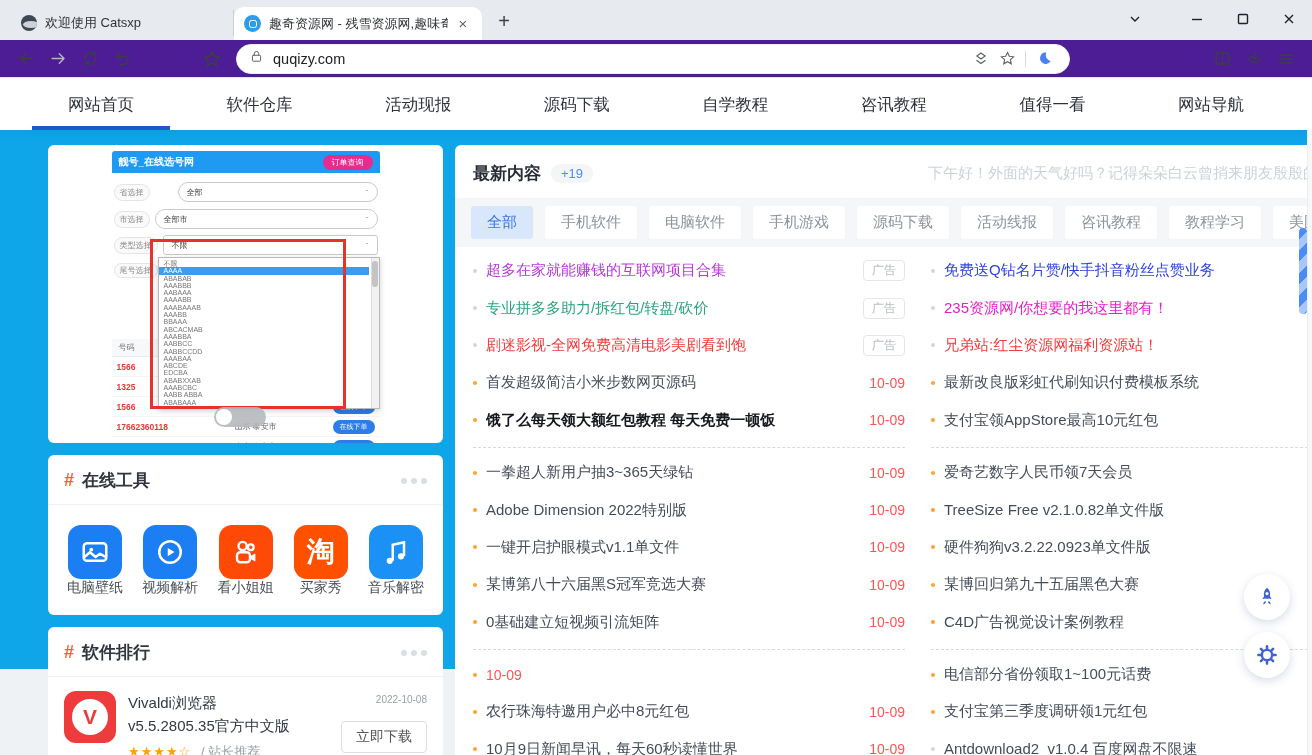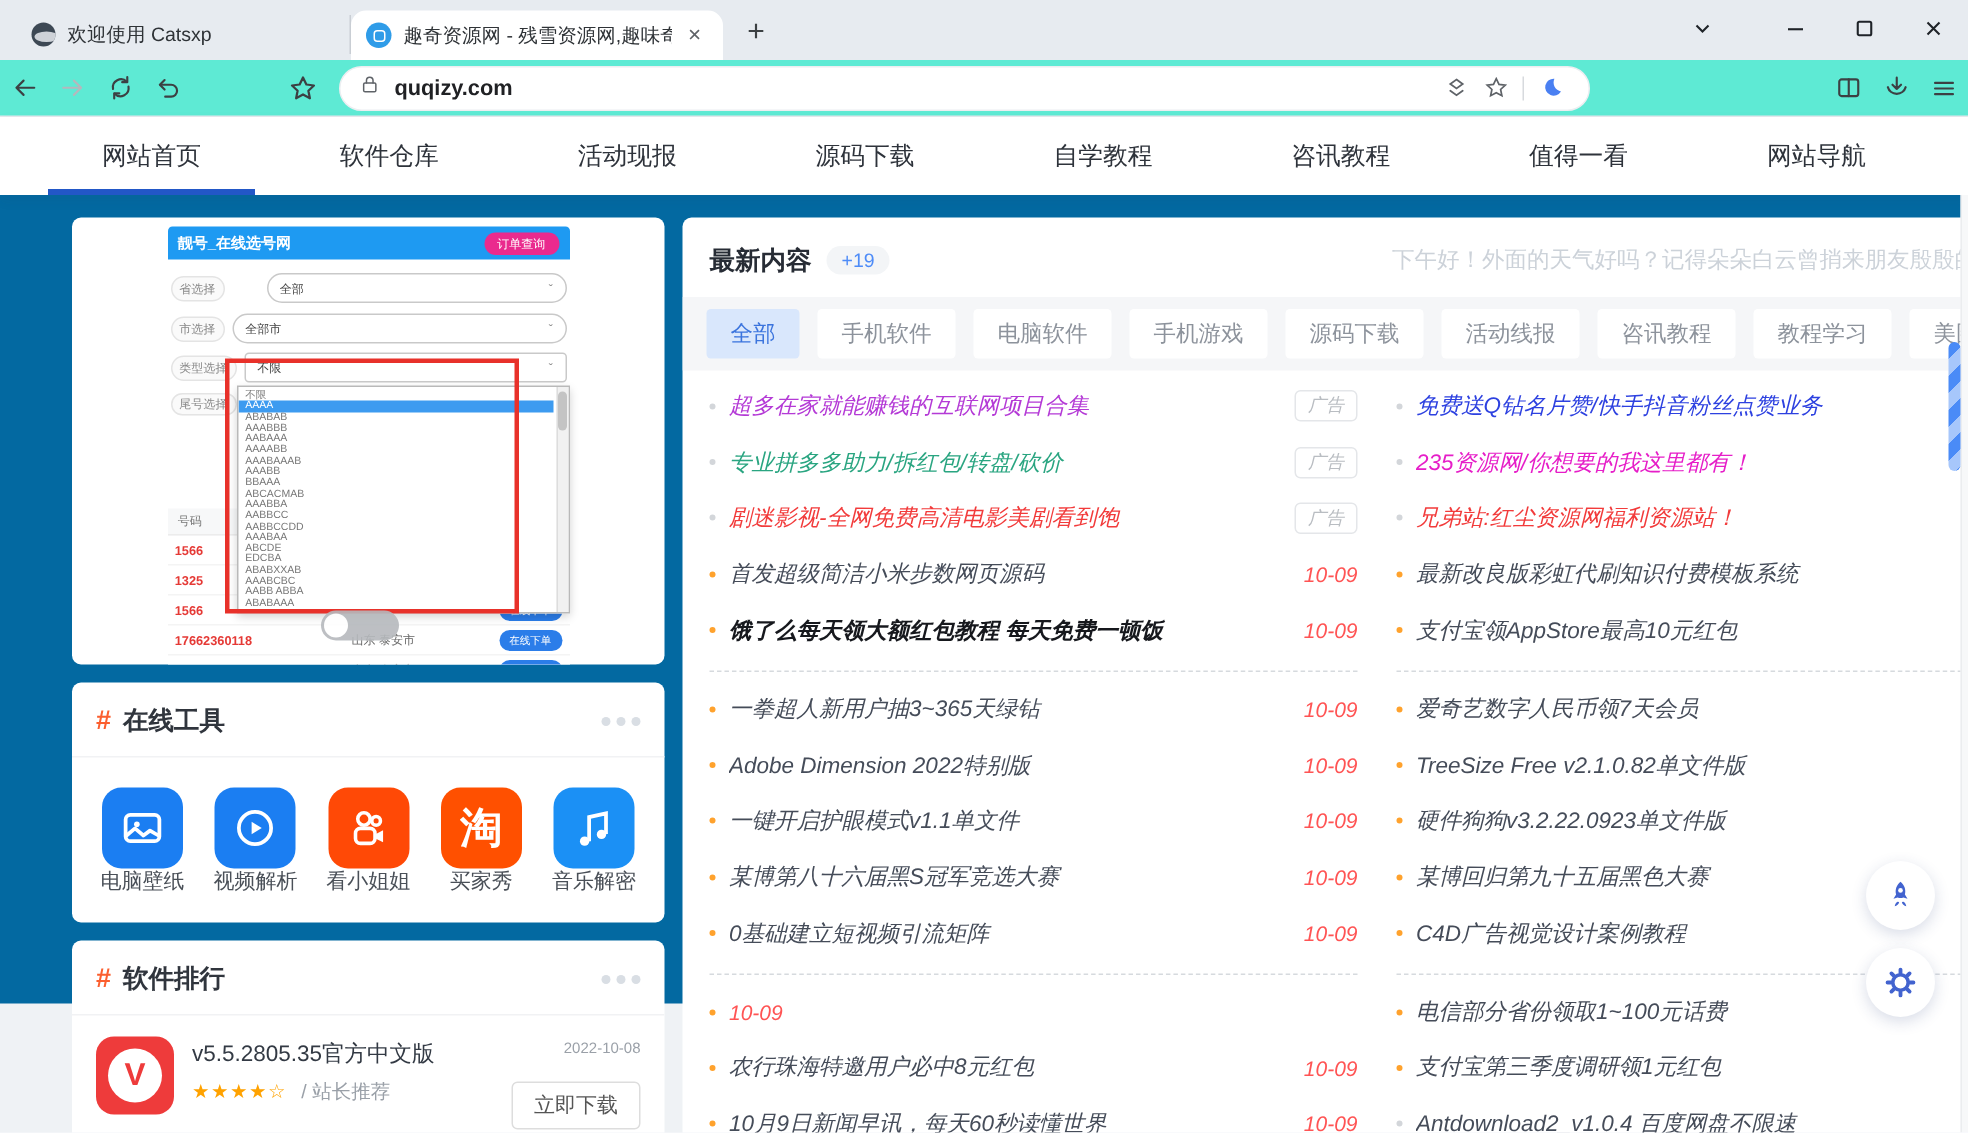--- a/index.html
+++ b/index.html
@@ -18,39 +18,39 @@
   .fav-globe::after { content:""; position:absolute; left:2px; top:6px; width:16px; height:7px; border-radius:50%; background:#e7ebf0; opacity:.85; }
   .fav-site { width:17px; height:17px; border-radius:50%; background:#2f9ce8; display:flex; align-items:center; justify-content:center; }
   .fav-site i { width:8px; height:8px; border:1.6px solid #fff; border-radius:2.5px; }
   .tab-close { margin-left:6px; width:18px; height:18px; line-height:17px; text-align:center; color:#5f6368; font-size:15px; border-radius:50%; }
   .newtab { width:28px; height:28px; margin:0 0 5px 8px; font-size:20px; color:#3c4043; display:flex; align-items:center; justify-content:center; }
   .win-controls { position:absolute; right:0; top:0; height:38px; display:flex; align-items:center; }
   .win-btn { width:46px; height:38px; display:flex; align-items:center; justify-content:center; }
   .win-btn svg { stroke:#1f2328; stroke-width:1.4; fill:none; }
   .win-btn.tabsearch { margin-right:16px; }
 
-  .toolbar { height:38px; background:#5eead4; display:flex; align-items:center; padding:0 0; border-bottom:1px solid #e6e9ed;font-weight:bold; }
+  .toolbar { height:38px; background:#4c1d95; display:flex; align-items:center; padding:0 10px; border-bottom:1px solid #e6e9ed; }
   .tb-btn { width:32px; height:30px; display:flex; align-items:center; justify-content:center; border-radius:6px; }
   .tb-btn svg { stroke:#3c4043; stroke-width:1.8; fill:none; stroke-linecap:round; stroke-linejoin:round; }
   .tb-btn.dim svg { stroke:#b4b8bd; }
   .tb-spacer { width:58px; }
   .addr { height:30px; width:834px; background:#fff; border-radius:16px; display:flex; align-items:center; padding:0 12px; margin-left:8px; border:1px solid #eceef1; }
   .addr svg { stroke:#5f6368; stroke-width:1.6; fill:none; stroke-linecap:round; }
   .addr-url { font-size:14.5px; color:#202124; margin-left:9px; flex:1; }
   .addr-ic { width:26px; height:26px; display:flex; align-items:center; justify-content:center; }
   .addr-div { width:1px; height:16px; background:#d7dade; margin:0 5px; }
   .tb-right { margin-left:auto; display:flex; align-items:center; }
 
   
   .sitenav { height:52px; background:#fff; display:flex; align-items:center; justify-content:space-between; padding:0 68px; box-shadow:0 3px 8px rgba(50,60,80,.07); position:relative; z-index:4; }
   .nav-item { font-size:16.5px; color:#2e333b; height:52px; line-height:52px; position:relative; cursor:pointer; }
   .nav-item.active::after { content:""; position:absolute; left:50%; transform:translateX(-50%); bottom:0; width:138px; height:4px; background:#2257c7; }
 
   
-  .page { position:absolute; top:130px; left:0; right:0; height:539px; background:#0369a1; }
+  .page { position:absolute; top:130px; left:0; right:0; height:539px; background:#0ea5e9; }
   .cols { display:flex; gap:12px; padding:15px 62px 0 48px; align-items:flex-start; }
   .card { background:#fff; border-radius:6px; }
   .col-left { width:395px; flex:none; display:flex; flex-direction:column; gap:12px; }
   .col-right { flex:1; }
 
   
   .hero-card { height:298px; overflow:hidden; padding:6px; }
   .hero { position:relative; width:268px; height:292px; margin:0 auto; }
   .hero-hd { position:absolute; top:0; left:0; right:0; height:22px; background:#1e9af2; border-radius:3px 3px 0 0; display:flex; align-items:center; justify-content:space-between; padding:0 7px; }
   .hero-hd b { color:#fff; font-size:10px; }
@@ -104,21 +104,21 @@
   
   .latest-card { min-height:640px; overflow:hidden; }
   .latest-head { display:flex; align-items:center; padding:17px 18px 13px; }
   .latest-title { font-size:17px; font-weight:700; color:#272c35; }
   .latest-badge { margin-left:10px; background:#f3f5f7; color:#4e8cf8; font-size:13px; padding:2px 10px; border-radius:11px; }
   .greeting { margin-left:auto; font-size:15px; color:#ccd2d9; }
   .cat-strip { background:#f5f6f8; padding:8px 16px; display:flex; gap:12px; }
   .cat-tab { background:#fff; color:#8d939c; font-size:15px; padding:7px 16px; border-radius:3px; cursor:pointer; white-space:nowrap; }
   .cat-tab.active { background:#d9e7fc; color:#3b74dd; }
   #news-list { display:grid; grid-template-columns:1fr 1fr; column-gap:26px; padding:5px 18px 0; }
-  .news-row { display:flex; align-items:center; height:37.4px; cursor:pointer; text-decoration:none;font-style:italic; }
+  .news-row { display:flex; align-items:center; height:37.4px; cursor:pointer; text-decoration:none; }
   .news-row .dot { width:4px; height:4px; border-radius:50%; background:#ffa22d; margin-right:9px; flex:none; }
   .news-row .dot.gray { background:#d3d6da; }
   .nr-title { font-size:15px; color:#454c59; flex:1; white-space:nowrap; overflow:hidden; text-overflow:ellipsis; margin-right:12px; }
   .nr-title.bold { font-weight:700; color:#16181d; }
   .nr-date { font-size:14px; color:#ff5454; flex:none; }
   .nr-ad { font-size:12px; color:#b9bdc2; border:1px solid #e4e6e9; border-radius:4px; padding:1px 8px; flex:none; }
   .news-div { border-top:1px dashed #d6dade; margin:8px 0 6px; }
 
   
   .float-btn { position:absolute; width:46px; height:46px; border-radius:50%; background:#fff; box-shadow:0 3px 10px rgba(40,60,120,.18); display:flex; align-items:center; justify-content:center; z-index:20; cursor:pointer; }
@@ -424,20 +424,21 @@
               <i></i>
               <i></i>
               <i></i>
             </span>
         </div>
         <div class="rank-item">
           <span class="rank-ic">
               <i>V</i>
             </span>
           <span class="rank-mid">
+            <div class="rank-t">Vivaldi浏览器</div>
             <div class="rank-t">v5.5.2805.35官方中文版</div>
             <div class="rank-stars">
               <span class="st">★★★★☆</span>
               <span class="nt">/ 站长推荐</span>
             </div>
           </span>
           <span class="rank-right">
             <div class="rank-date">2022-10-08</div>
             <span class="rank-btn">立即下载</span>
           </span>

